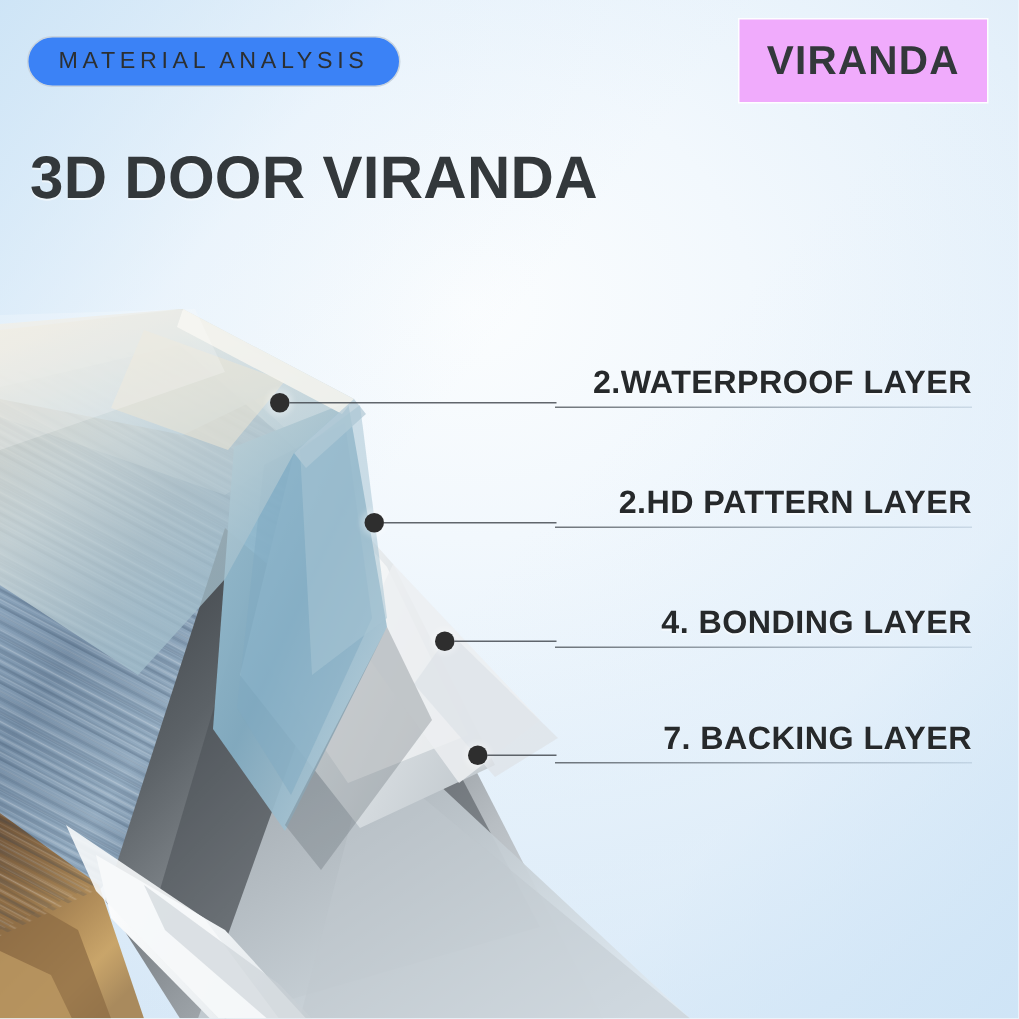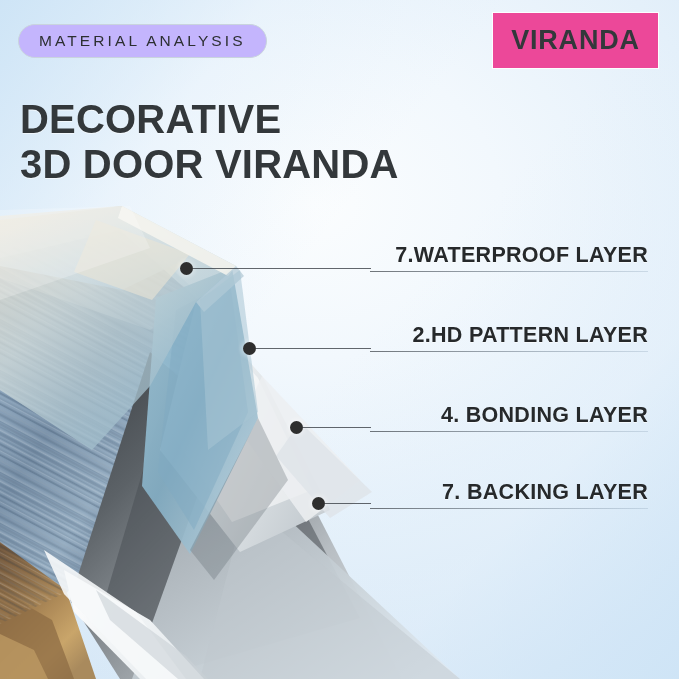--- a/index.html
+++ b/index.html
@@ -38,21 +38,21 @@
   .badge {
     position: absolute;
     left: 18px;
     top: 24px;
     height: 34px;
     padding: 0 20px;
     display: flex;
     align-items: center;
     border: 1.4px solid #c9d4de;
     border-radius: 18px;
-    background: #c4b5fd;
+    background: #3b82f6;
     box-sizing: border-box;
   }
   .badge-text {
     font-size: 15.5px;
     letter-spacing: 3.1px;
     color: #2c2f31;
     font-weight: 400;
     white-space: nowrap;
   }
 
@@ -68,21 +68,21 @@
     text-shadow: 0 1px 0 rgba(255,255,255,0.55);
   }
   .title-line { display: block; white-space: nowrap; }
 
   .brand-plate {
     position: absolute;
     right: 21px;
     top: 13px;
     width: 165px;
     height: 55px;
-    background: #ec4899;
+    background: #f0abfc;
     display: flex;
     align-items: center;
     justify-content: center;
     box-shadow: 0 0 0 1px rgba(255,255,255,0.9);
   }
   .brand-text {
     font-size: 27px;
     font-weight: bold;
     color: #33383b;
     letter-spacing: 0.8px;
@@ -284,29 +284,28 @@
 
       <path d="M190,400 L258,268 L288,330 L214,430 Z" fill="#5e666c" opacity="0.30"></path>
     </g>
   </svg>
 
   <div class="badge">
     <span class="badge-text">MATERIAL ANALYSIS</span>
   </div>
 
   <h1 class="title">
-    <span class="title-line">DECORATIVE</span>
     <span class="title-line">3D DOOR VIRANDA</span>
   </h1>
 
   <div class="brand-plate">
     <span class="brand-text">VIRANDA</span>
   </div>
 
-  <div class="label lbl1">7.WATERPROOF LAYER</div>
+  <div class="label lbl1">2.WATERPROOF LAYER</div>
   <div class="rule rule1"></div>
 
   <div class="label lbl2">2.HD PATTERN LAYER</div>
   <div class="rule rule2"></div>
 
   <div class="label lbl3">4. BONDING LAYER</div>
   <div class="rule rule3"></div>
 
   <div class="label lbl4">7. BACKING LAYER</div>
   <div class="rule rule4"></div>

